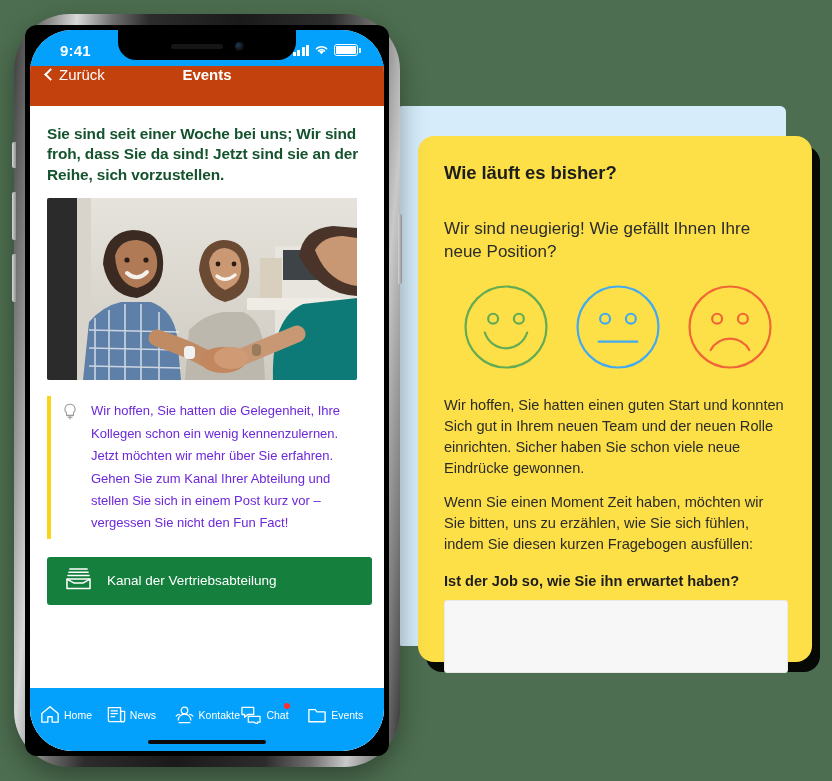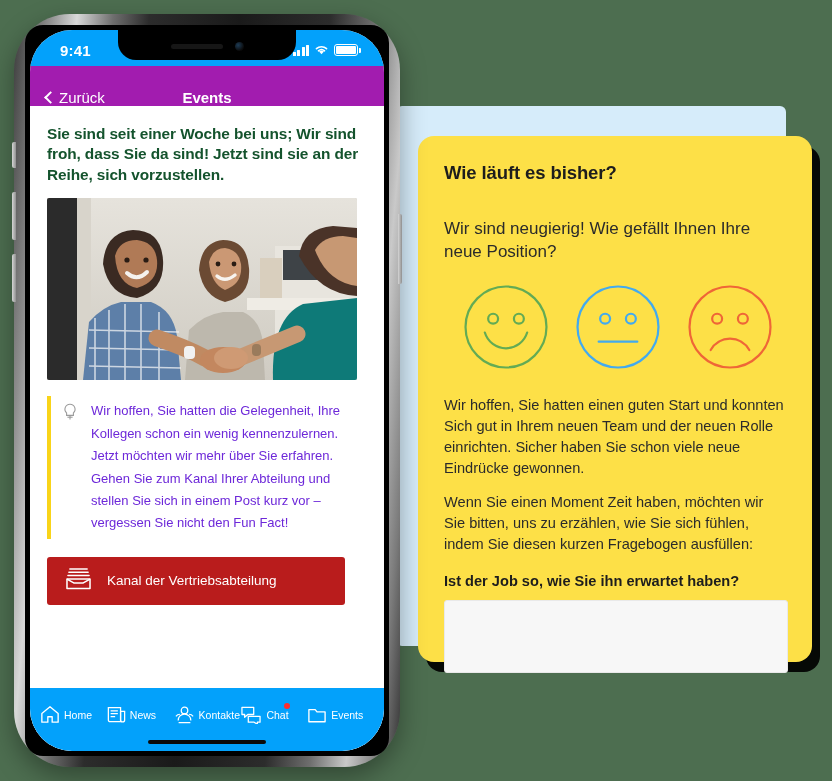--- a/index.html
+++ b/index.html
@@ -71,21 +71,21 @@
     width: 386px; height: 753px;
     background: linear-gradient(95deg,#3a3a3a 0%,#8e8e8e 8%,#d8d8d8 14%,#6e6e6e 22%,#2c2c2c 30%,#1a1a1a 50%,#2c2c2c 70%,#6e6e6e 80%,#c9c9c9 88%,#7a7a7a 95%,#333 100%);
     border-radius: 56px;
     padding: 11px;
     box-shadow: 0 10px 26px rgba(0,0,0,0.35);
   }
   .phone-inner {
     position: relative;
     width: 100%; height: 100%;
     background: #000;
-    border-radius: 18px;
+    border-radius: 12px;
     padding: 5px;
     overflow: hidden;
   }
   .screen {
     position: relative;
     width: 100%; height: 100%;
     background: #ffffff;
     border-radius: 42px;
     overflow: hidden;
   }
@@ -123,22 +123,22 @@
     content:""; position:absolute; left:1px; top:1px; right:1px; bottom:1px;
     background:#fff; border-radius:1px;
   }
   .battery::after{
     content:""; position:absolute; right:-3.5px; top:3px;
     width:2px; height:5px; background:#fff; border-radius:0 1px 1px 0;
   }
 
   
   .navbar {
-    height: 40px; background: #a21caf; color: #fff;
-    display: flex; align-items: flex-end; position: relative;
+    height: 40px; background: #c2410c; color: #fff;
+    display: flex; align-items: flex-start; position: relative;
     padding: 0 16px;
   }
   .nav-back { display: flex; align-items: center; gap: 3px; font-size: 15px; cursor: pointer; }
   .chev { width: 9px; height: 9px; border-left: 2px solid #fff; border-bottom: 2px solid #fff;
           transform: rotate(45deg); display: inline-block; margin-right: 1px; }
   .nav-title {
     position: absolute; left: 50%; transform: translateX(-50%);
     font-size: 15px; font-weight: bold;
   }
 
@@ -166,22 +166,22 @@
     border-left: 4px solid #f9d419;
     padding: 4px 0 4px 12px;
   }
   .bulb { flex: 0 0 16px; padding-top: 3px; }
   .callout-text {
     font-size: 13px; color: #6d28d9; line-height: 1.72;
   }
 
   .cta {
     margin-top: 18px;
-    width: 298px; height: 48px;
-    background: #b91c1c; border-radius: 3px;
+    width: 325px; height: 48px;
+    background: #15803d; border-radius: 3px;
     display: flex; align-items: center; gap: 15px;
     padding-left: 18px; cursor: pointer;
   }
   .cta-label { color: #fff; font-size: 13.5px; }
 
   
   .tabbar {
     position: absolute; left: 0; right: 0; bottom: 0;
     height: 63px; background: #03a1fb;
     display: flex; align-items: center;

